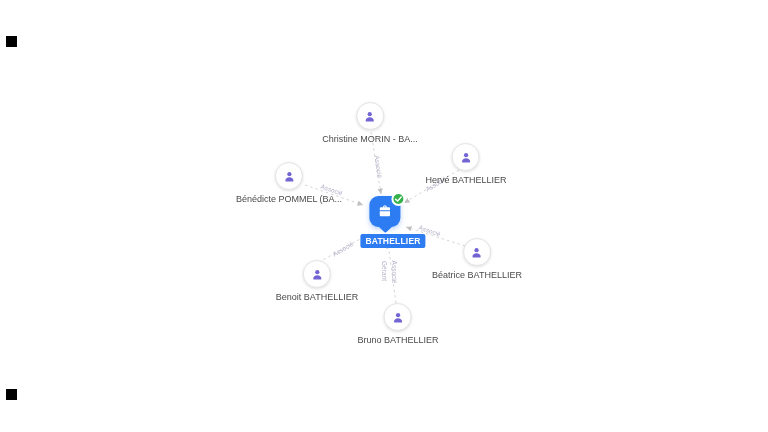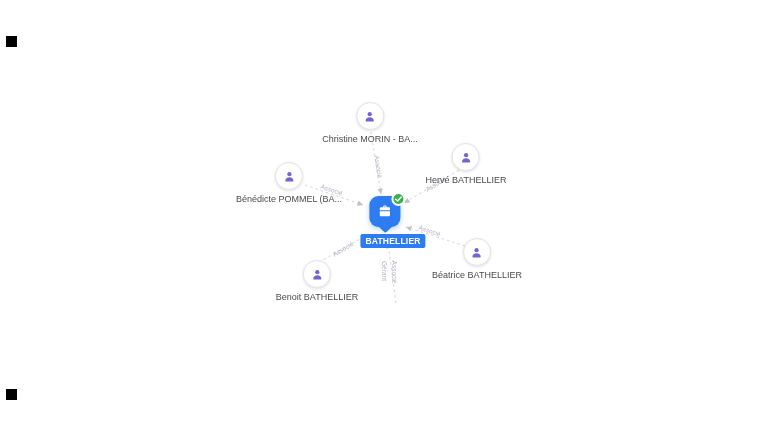--- a/index.html
+++ b/index.html
@@ -116,20 +116,29 @@
   <div class="pnode n-benoit">
     <div class="circle">
       <svg class="picon" viewBox="0 0 24 24">
         <circle cx="12" cy="8.2" r="3.4"></circle>
         <path d="M5.5 18.6c0-3.6 2.9-5.6 6.5-5.6s6.5 2 6.5 5.6c0 .8-.6 1.4-1.4 1.4H6.9c-.8 0-1.4-.6-1.4-1.4z"></path>
       </svg>
     </div>
     <div class="nlabel">Benoit BATHELLIER</div>
   </div>
 
+  <div class="pnode n-bruno">
+    <div class="circle">
+      <svg class="picon" viewBox="0 0 24 24">
+        <circle cx="12" cy="8.2" r="3.4"></circle>
+        <path d="M5.5 18.6c0-3.6 2.9-5.6 6.5-5.6s6.5 2 6.5 5.6c0 .8-.6 1.4-1.4 1.4H6.9c-.8 0-1.4-.6-1.4-1.4z"></path>
+      </svg>
+    </div>
+    <div class="nlabel">Bruno BATHELLIER</div>
+  </div>
 
   <div class="center-node">
     <div class="pin">
       <div class="pin-tail"></div>
       <svg class="pin-icon" viewBox="0 0 24 24">
         <path fill="#ffffff" d="M9.2 5.2V4.3c0-1.1.9-2 2-2h1.6c1.1 0 2 .9 2 2v.9h3.4c1.1 0 2 .9 2 2v2.6H3.8V7.2c0-1.1.9-2 2-2h3.4zm1.6-.9v.9h2.4v-.9c0-.2-.2-.4-.4-.4h-1.6c-.2 0-.4.2-.4.4zM3.8 11.4h16.4v6.3c0 1.1-.9 2-2 2H5.8c-1.1 0-2-.9-2-2v-6.3z"></path>
       </svg>
       <div class="badge">
         <svg width="8" height="8" viewBox="0 0 10 10">
           <path d="M1.5 5.2 L4 7.5 L8.5 2.5" fill="none" stroke="#ffffff" stroke-width="1.8" stroke-linecap="round" stroke-linejoin="round"></path>

